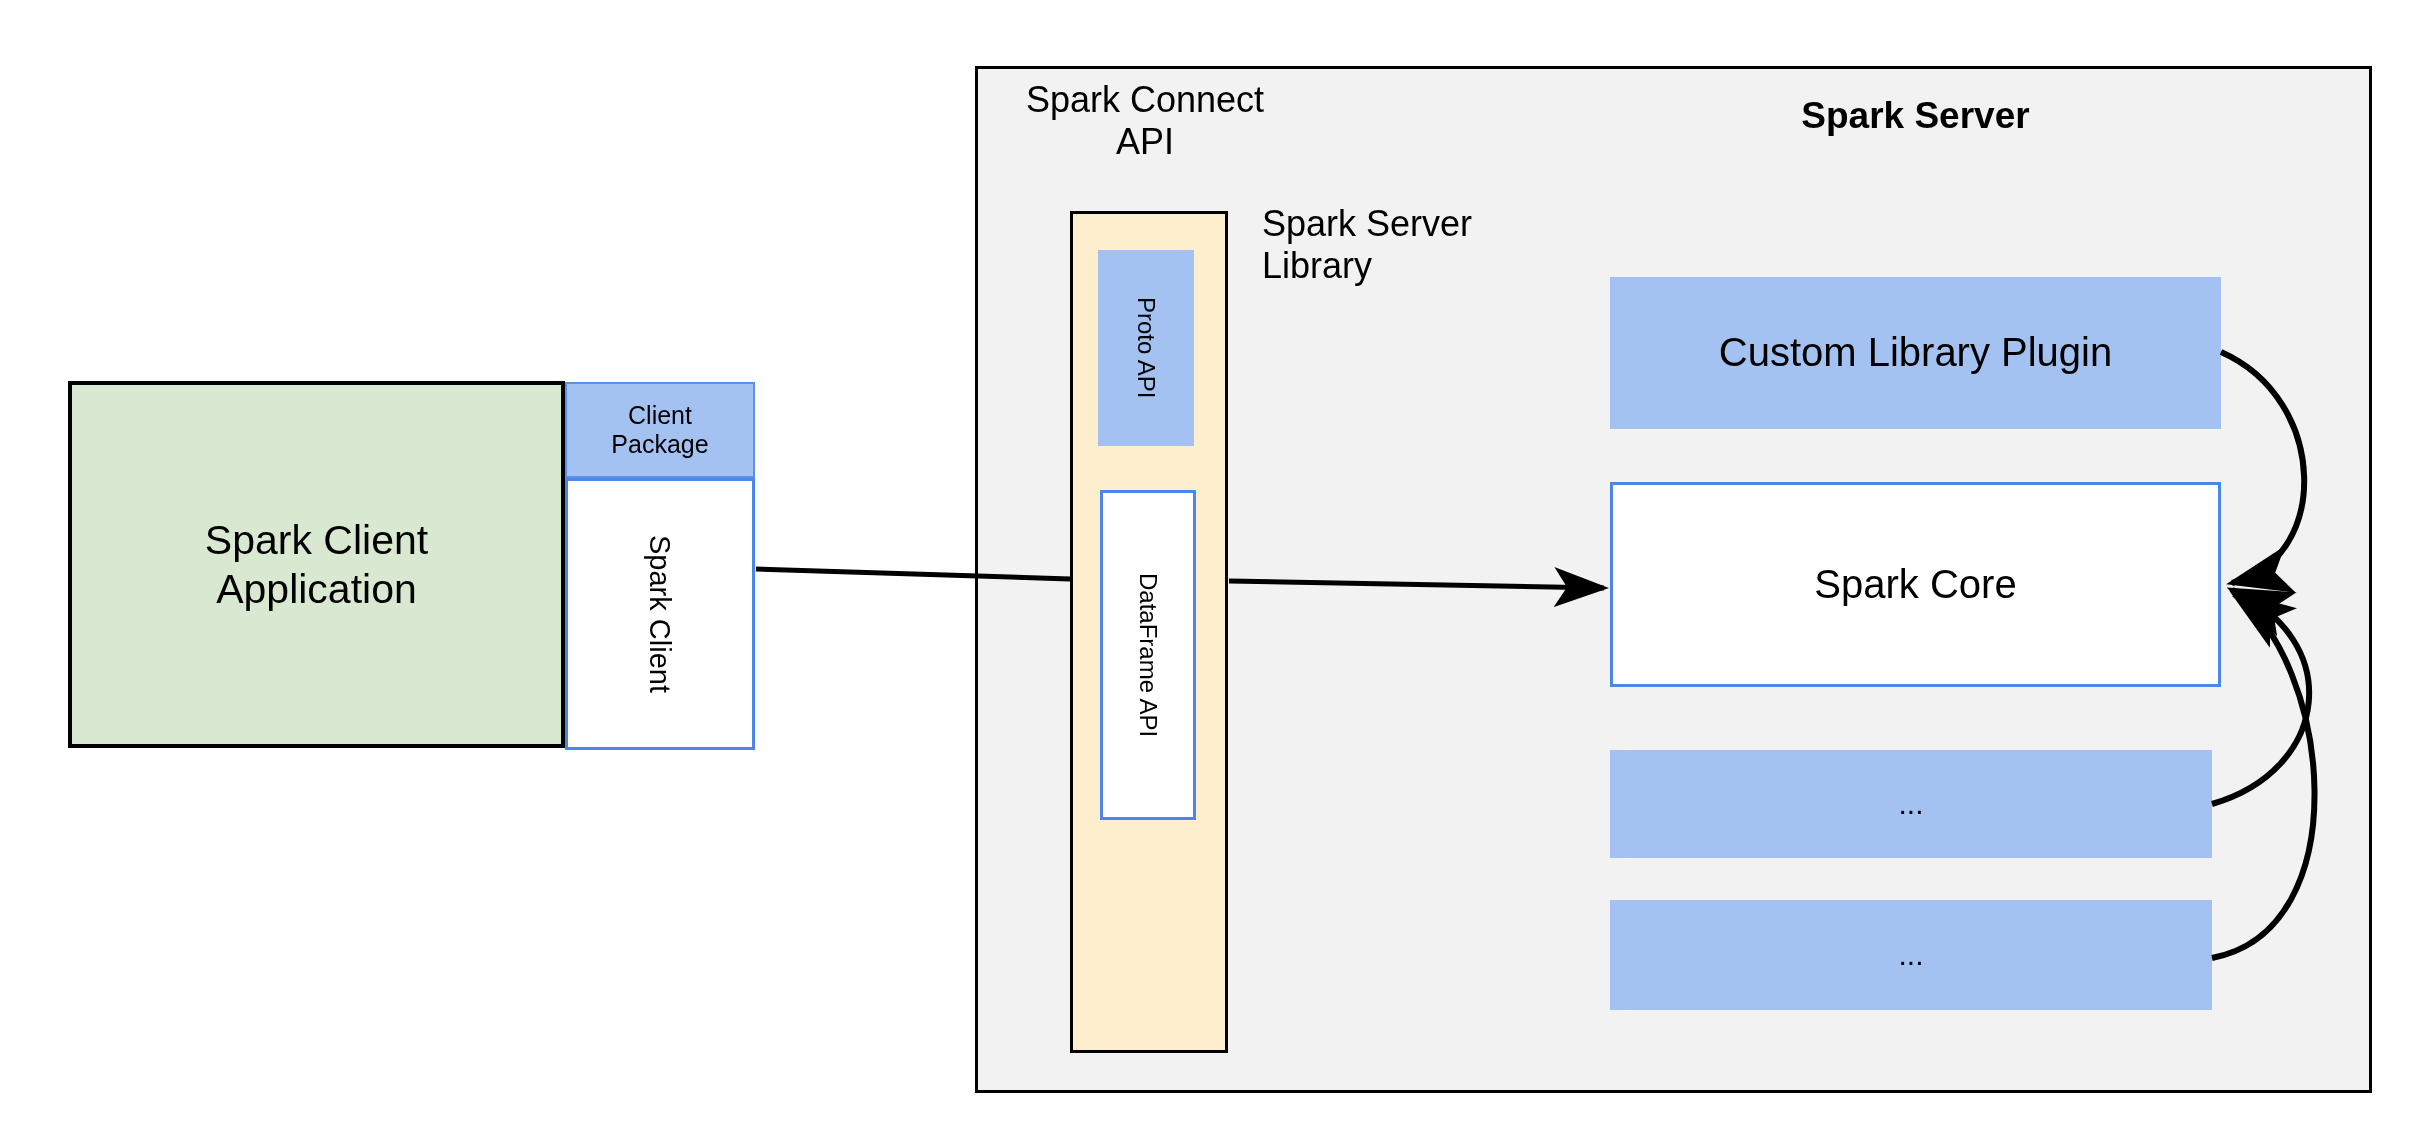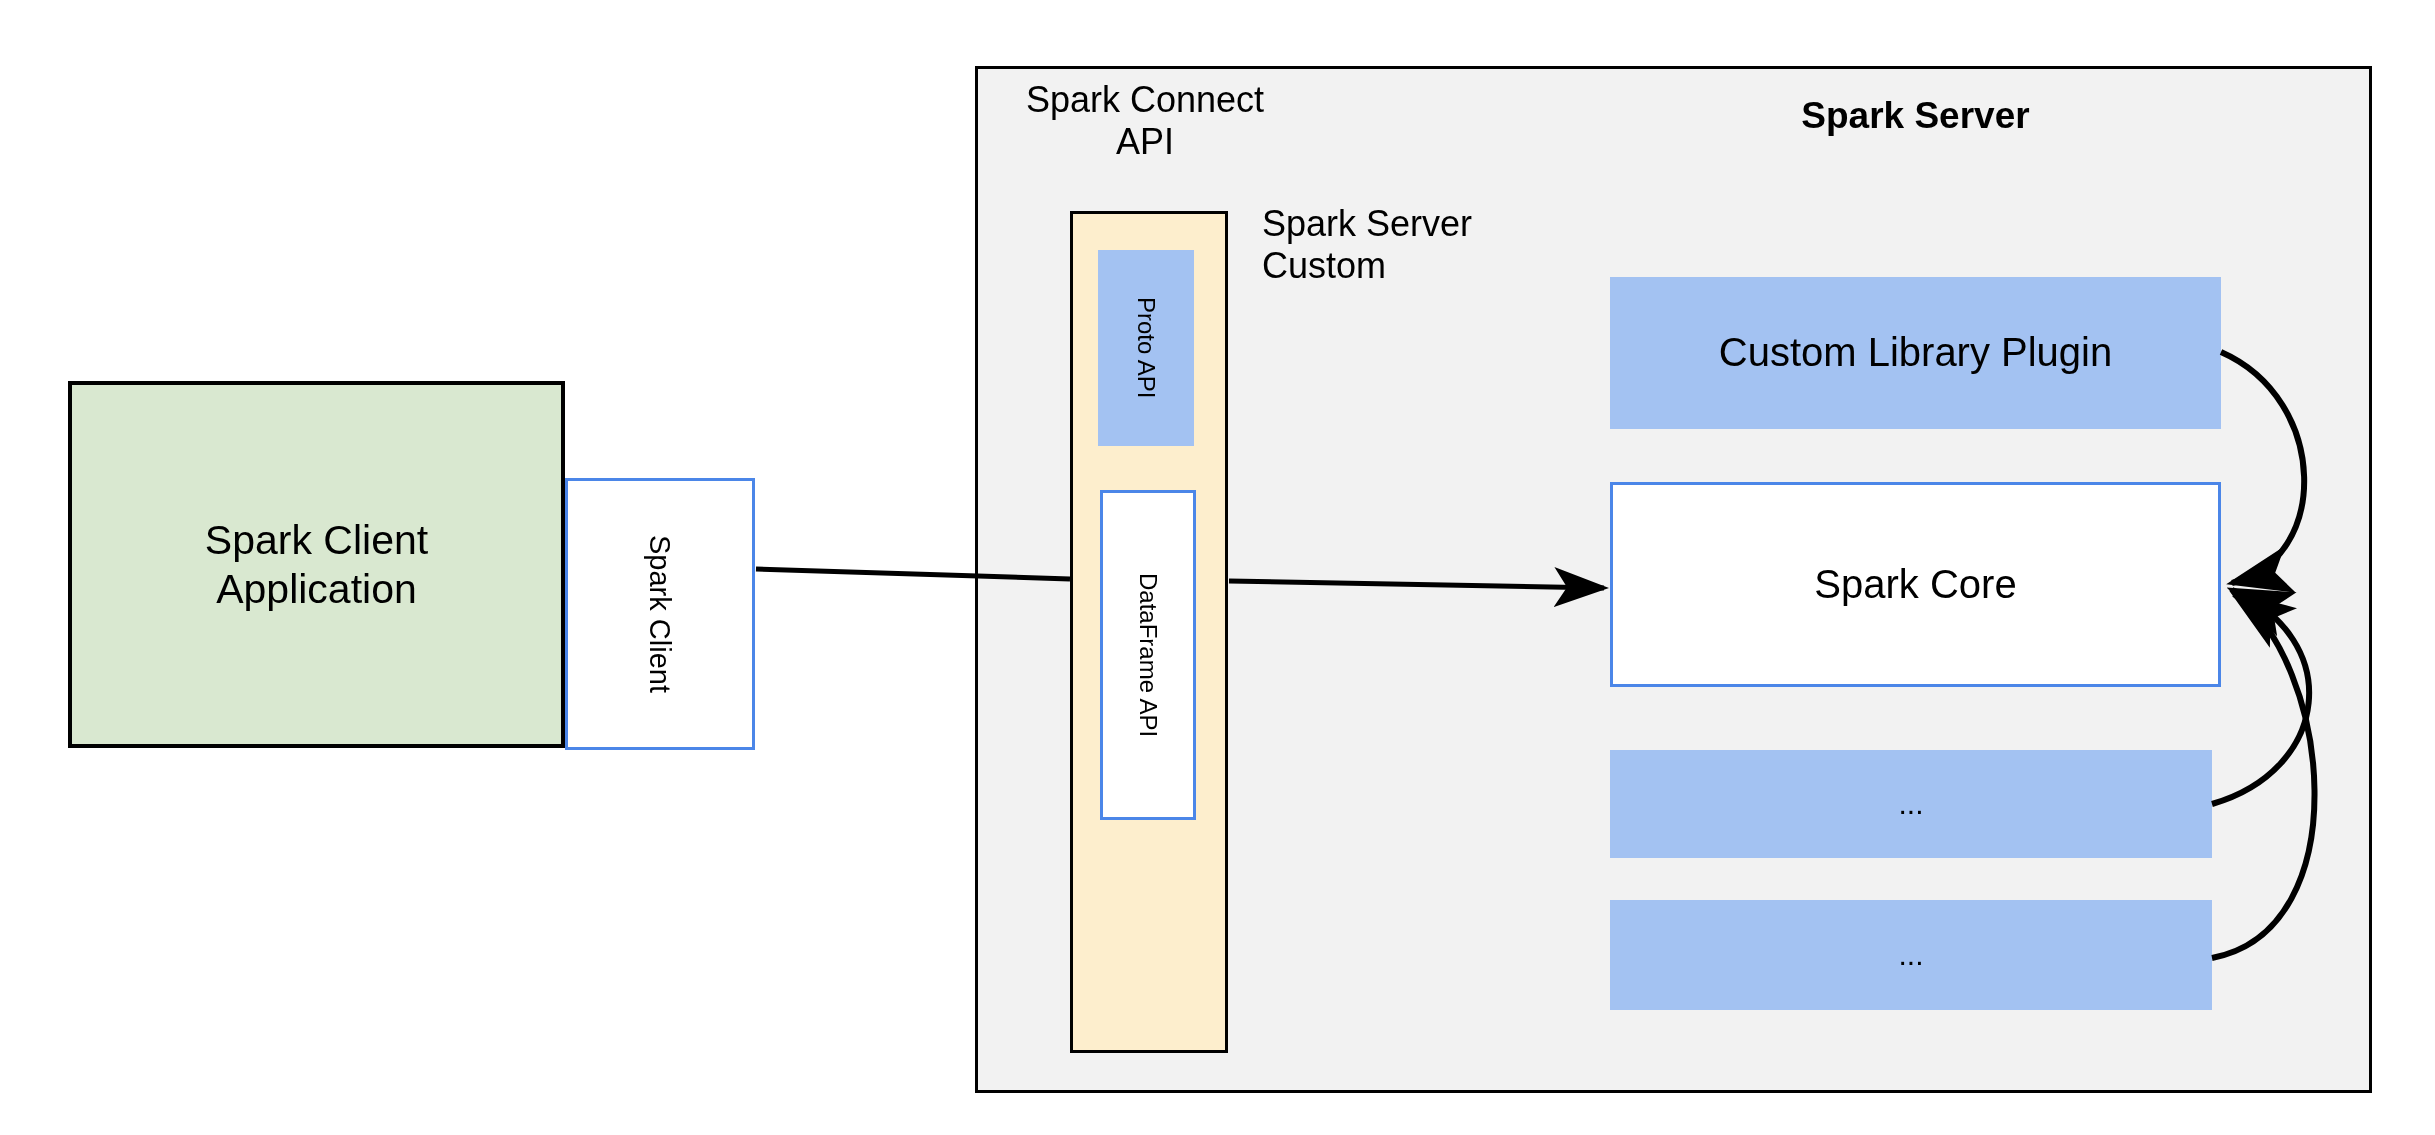--- a/index.html
+++ b/index.html
@@ -200,28 +200,32 @@
 
   <div class="box" id="connect-api-label">
     <span>Spark Connect</span>
     <span>API</span>
   </div>
 
   <div class="box" id="server-title">Spark Server</div>
 
   <div class="box" id="server-library-label">
     <span>Spark Server</span>
-    <span>Custom</span>
+    <span>Library</span>
   </div>
 
   <div class="box" id="client-app">
     <span>Spark Client</span>
     <span>Application</span>
   </div>
 
+  <div class="box" id="client-package">
+    <span>Client</span>
+    <span>Package</span>
+  </div>
 
   <div class="box" id="spark-client">
     <span class="vtext">Spark Client</span>
   </div>
 
   <div class="box" id="connect-api-box"></div>
 
   <div class="box" id="proto-api">
     <span class="vtext">Proto API</span>
   </div>

